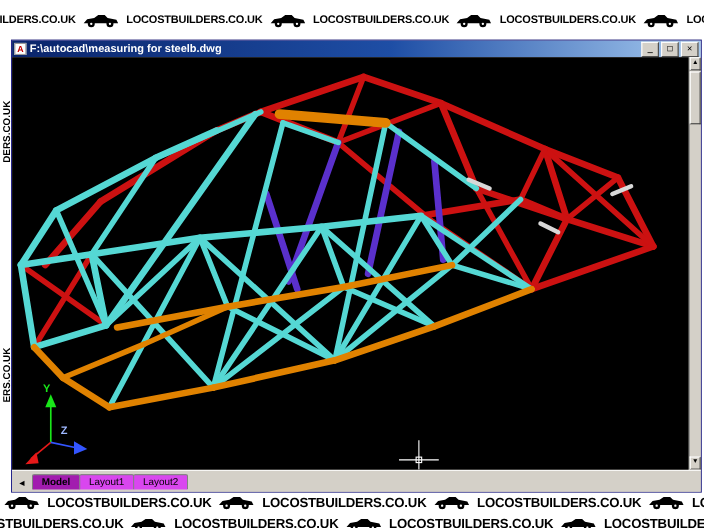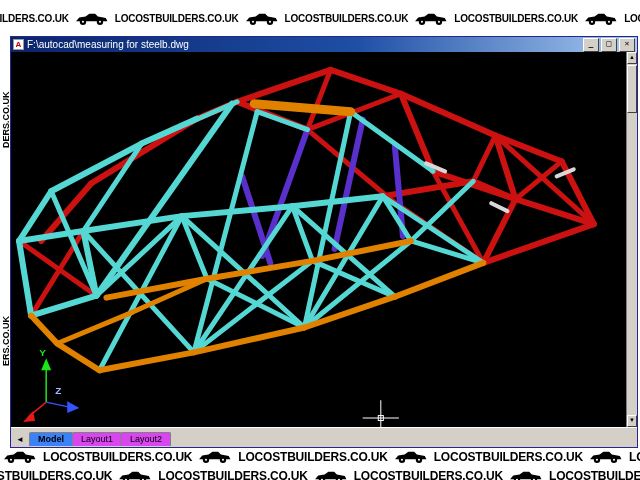--- a/index.html
+++ b/index.html
@@ -17,39 +17,39 @@
   .wm-car{flex:0 0 auto;margin:0 3px}
   .left-strip{position:absolute;top:36px;left:0;width:10px;height:412px;background:#fff;overflow:hidden}
   .wm-vert{position:absolute;left:1px;transform:rotate(-90deg);transform-origin:0 0;
            font-size:9px;font-weight:700;white-space:nowrap;color:#000}
   .window{position:absolute;left:10px;top:36px;width:628px;height:412px;background:#d4d0c8;
           border:1px solid #26268c;display:flex;flex-direction:column;box-sizing:border-box}
   .title-bar{flex:0 0 15px;height:15px;display:flex;align-items:center;gap:3px;padding:0 2px;
              background:linear-gradient(90deg,#0a246a 0%,#1e4ea5 55%,#a6caf0 100%)}
   .doc-icon{width:11px;height:11px;background:#fff;color:#c00000;font-size:8px;font-weight:700;
             line-height:10px;text-align:center;border:1px solid #9a9a9a;box-sizing:border-box;flex:0 0 auto}
-  .title-text{color:#fff;font-size:10px;font-weight:400;white-space:nowrap;overflow:hidden}
+  .title-text{color:#fff;font-size:10px;font-weight:700;white-space:nowrap;overflow:hidden}
   .tb-buttons{margin-left:auto;display:flex;gap:2px}
   .tb-btn{width:14px;height:12px;background:#d4d0c8;border:1px solid;border-color:#fff #404040 #404040 #fff;
           font-size:8px;line-height:10px;text-align:center;color:#000;font-weight:700;
           font-family:"DejaVu Sans Mono",monospace;cursor:default}
   .main{flex:1;display:flex;min-height:0}
   .canvas{flex:1;background:#000;position:relative;overflow:hidden}
   .canvas svg{position:absolute;left:0;top:0;width:100%;height:100%}
   .vscroll{flex:0 0 10px;background:#d4d0c8;display:flex;flex-direction:column;border-left:1px solid #808080}
   .sb-btn{height:10px;background:#d4d0c8;border:1px solid;border-color:#fff #404040 #404040 #fff;
           font-size:6px;line-height:8px;text-align:center;color:#000}
   .sb-down{margin-top:auto}
   .sb-thumb{height:46px;margin-top:1px;background:#d4d0c8;border:1px solid;border-color:#fff #404040 #404040 #fff}
   .tabbar{flex:0 0 16px;display:flex;align-items:flex-end;background:#d4d0c8;padding:0 2px 1px 2px;
           border-top:1px solid #fff}
   .tab-nav{font-size:8px;color:#000;margin:0 5px 2px 3px}
   .tab{display:inline-block;font-size:9px;padding:1px 8px 2px;border:1px solid #808080;border-bottom:none;
        background:#d946ef;color:#000;margin-right:-1px;border-radius:2px 2px 0 0}
-  .tab.active{background:#3b82f6;font-weight:700}
+  .tab.active{background:#a21caf;font-weight:700}
 </style>
 </head>
 <body>
 
 <div class="screen">
 
   <div class="wm-strip wm-top">
     <div class="wm-row" style="margin-left:-58px">
         <span class="wm-text">LOCOSTBUILDERS.CO.UK</span>
         <svg class="wm-car" viewBox="0 0 64 26" width="34" height="15">

